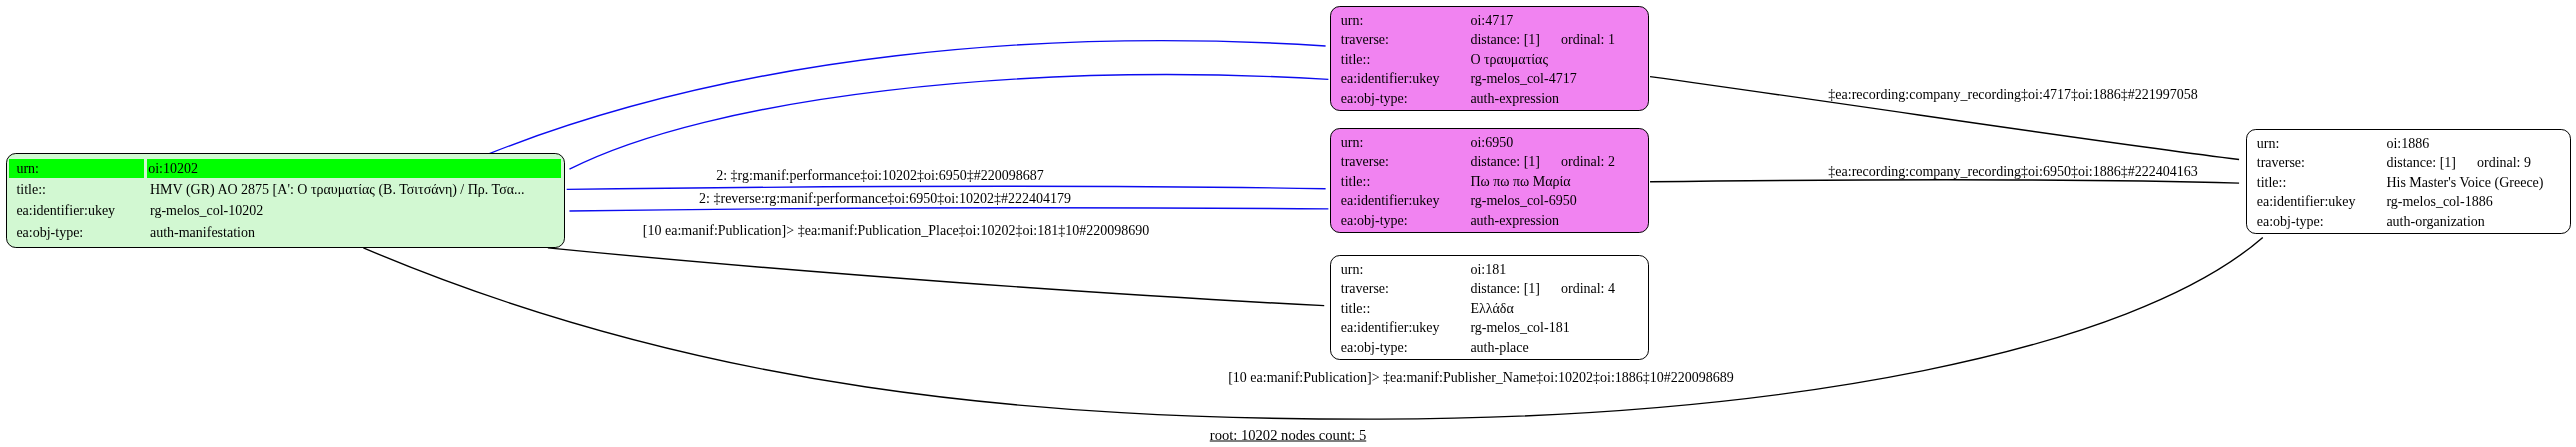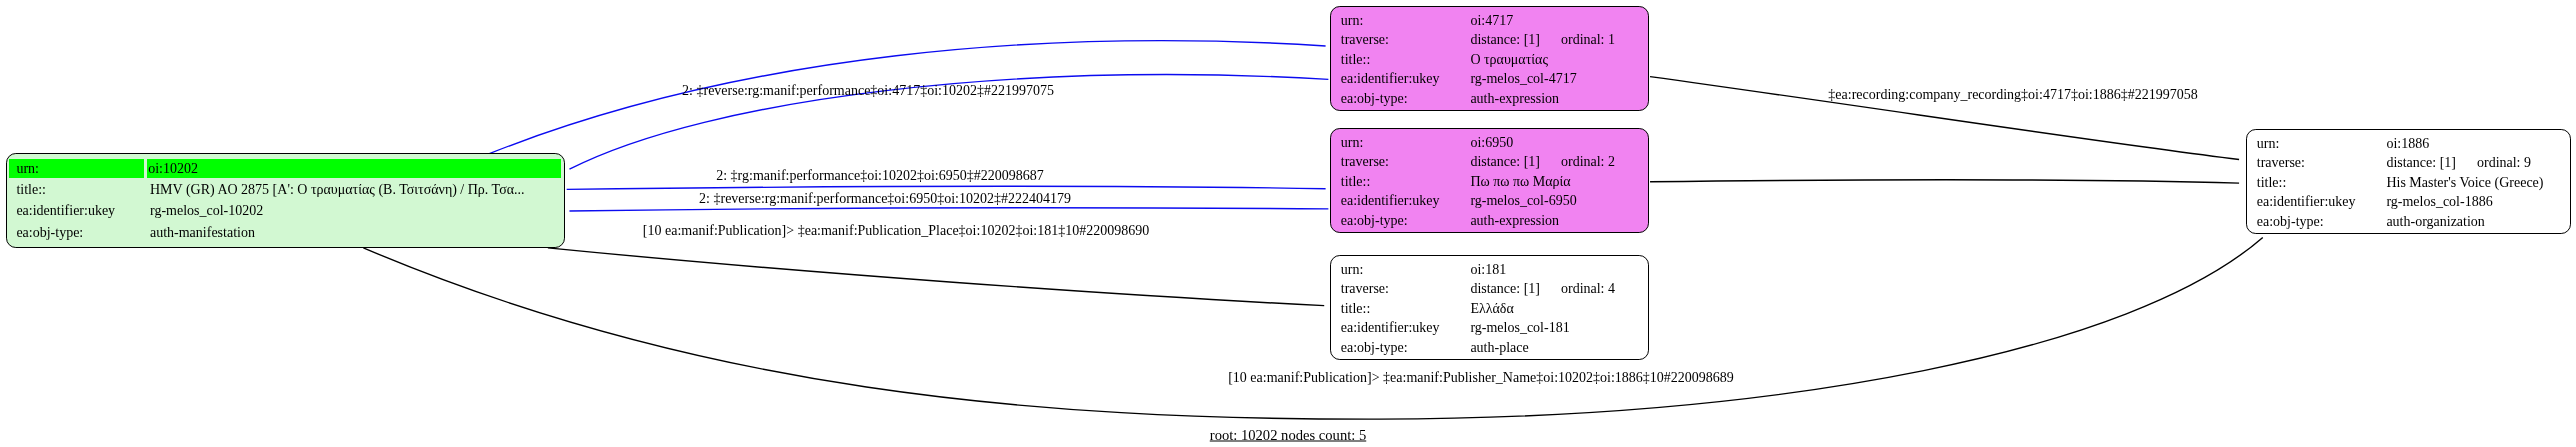--- a/index.html
+++ b/index.html
@@ -76,25 +76,25 @@
     <path class="edge-blue" d="M 700 221 C 1060 78, 1500 40, 1902 66" marker-end="url(#arrow-blue)"></path>
     <path class="edge-blue" d="M 1906 114 C 1460 88, 1020 140, 816 243" marker-end="url(#arrow-blue)"></path>
     <path class="edge-blue" d="M 812 272 C 1200 267, 1600 266, 1902 271" marker-end="url(#arrow-blue)"></path>
     <path class="edge-blue" d="M 1906 300 C 1500 297, 1100 299, 816 303" marker-end="url(#arrow-blue)"></path>
     <path class="edge-black" d="M 785 356 C 1150 392, 1600 424, 1900 439" marker-end="url(#arrow-black)"></path>
     <path class="edge-black" d="M 2368 110 C 2700 156, 3010 204, 3214 229" marker-end="url(#arrow-black)"></path>
     <path class="edge-black" d="M 2368 261 C 2700 257, 3000 257, 3214 263" marker-end="url(#arrow-black)"></path>
     <path class="edge-black" d="M 520 356 C 1000 560, 1480 603, 1980 602 C 2560 600, 3060 505, 3248 341" marker-end="url(#arrow-black)"></path>
   </svg>
 
-  <div class="edge-label" style="left:868px;top:91px">2: ‡reverse:rg:manif:performance‡oi:4717‡oi:10202‡#221997075</div>
   <div class="edge-label" style="left:880px;top:176px">2: ‡rg:manif:performance‡oi:10202‡oi:6950‡#220098687</div>
   <div class="edge-label" style="left:885px;top:199px">2: ‡reverse:rg:manif:performance‡oi:6950‡oi:10202‡#222404179</div>
   <div class="edge-label" style="left:896px;top:231px">[10 ea:manif:Publication]&gt; ‡ea:manif:Publication_Place‡oi:10202‡oi:181‡10#220098690</div>
   <div class="edge-label" style="left:2013px;top:95px">‡ea:recording:company_recording‡oi:4717‡oi:1886‡#221997058</div>
+  <div class="edge-label" style="left:2013px;top:172px">‡ea:recording:company_recording‡oi:6950‡oi:1886‡#222404163</div>
   <div class="edge-label" style="left:1481px;top:378px">[10 ea:manif:Publication]&gt; ‡ea:manif:Publisher_Name‡oi:10202‡oi:1886‡10#220098689</div>
   <div class="caption" style="left:1288px;top:435px">root: 10202 nodes count: 5</div>
 
   <div class="node green" style="left:5.6px;top:153px;width:559px;height:95px">
     <div class="nrow hl">
       <span class="k">urn:</span>
       <span class="v">oi:10202</span>
     </div>
     <div class="nrow">
       <span class="k">title::</span>

